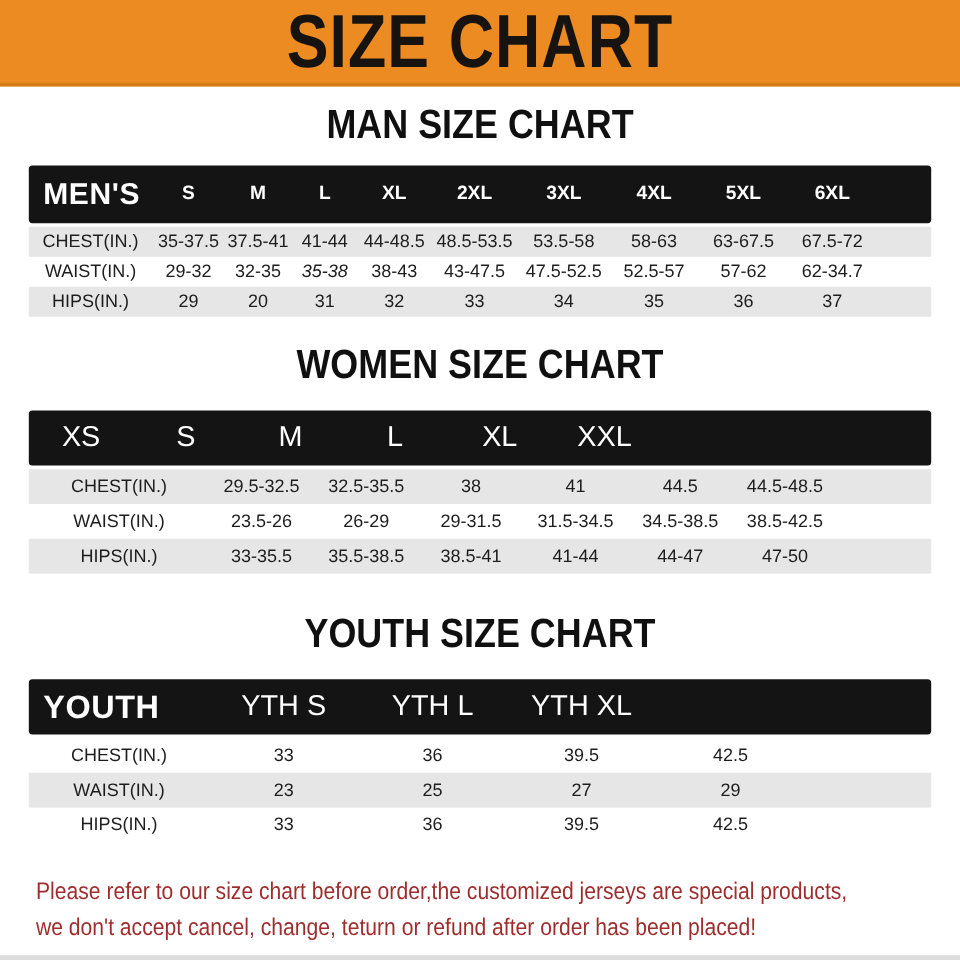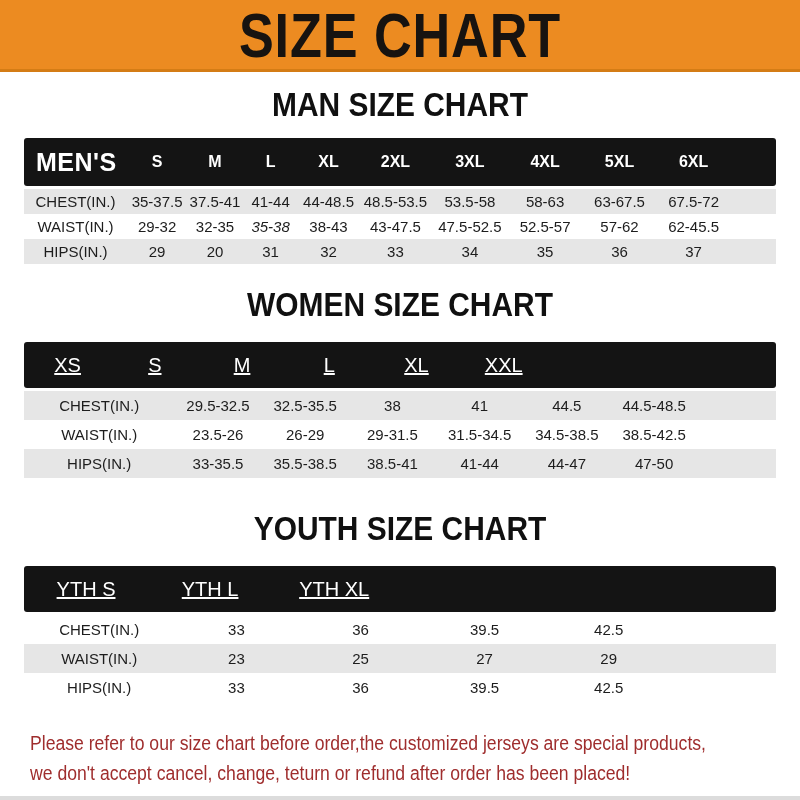--- a/index.html
+++ b/index.html
@@ -55,21 +55,21 @@
   .drow.shade { background: #E6E6E6; }
   .rlabel, .dval { font-size: 15px; }
 
   .table-men  .thead { height: 48px; }
   .table-men  .thead .tlabel { font-size: 25px; }
   .table-men  .thead .tcol  { font-size: 16px; font-weight: bold; }
   .table-men  .drow  { height: 25px; }
 
   .table-women .thead, .table-youth .thead { height: 46px; }
   .table-women .thead .tlabel, .table-youth .thead .tlabel { font-size: 27px; }
-  .table-women .thead .tcol,  .table-youth .thead .tcol  { font-size: 20px; text-decoration: underline; }
+  .table-women .thead .tcol,  .table-youth .thead .tcol  { font-size: 24px; }
   .table-women .drow, .table-youth .drow { height: 29px; }
 
   
   .note { margin-top: 26px; padding-left: 30px; }
   .note p {
     margin: 0;
     font-size: 20px; line-height: 30px;
     color: #9F2D2D;
     transform: scaleX(0.88);
     transform-origin: left center;
@@ -120,21 +120,21 @@
       <div class="trow drow">
         <span class="cell rlabel" style="width: 13.7%;">WAIST(IN.)</span>
         <span class="cell dval" style="width: 8%;">29-32</span>
         <span class="cell dval" style="width: 7.4%;">32-35</span>
         <span class="cell dval" style="width: 7.4%; font-style: italic;">35-38</span>
         <span class="cell dval" style="width: 8%;">38-43</span>
         <span class="cell dval" style="width: 9.8%;">43-47.5</span>
         <span class="cell dval" style="width: 10%;">47.5-52.5</span>
         <span class="cell dval" style="width: 10%;">52.5-57</span>
         <span class="cell dval" style="width: 9.8%;">57-62</span>
-        <span class="cell dval" style="width: 9.9%;">62-45.5</span>
+        <span class="cell dval" style="width: 9.9%;">62-34.7</span>
         <span class="cell tfiller" style="width: 6%;"></span>
       </div>
       <div class="trow drow shade">
         <span class="cell rlabel" style="width: 13.7%;">HIPS(IN.)</span>
         <span class="cell dval" style="width: 8%;">29</span>
         <span class="cell dval" style="width: 7.4%;">20</span>
         <span class="cell dval" style="width: 7.4%;">31</span>
         <span class="cell dval" style="width: 8%;">32</span>
         <span class="cell dval" style="width: 9.8%;">33</span>
         <span class="cell dval" style="width: 10%;">34</span>
@@ -188,20 +188,21 @@
         <span class="cell dval" style="width: 11.6%;">47-50</span>
         <span class="cell tfiller" style="width: 10.4%;"></span>
       </div>
     </div>
 </section>
 
 <section class="sec-youth">
   <h2 class="section-heading">YOUTH SIZE CHART</h2>
   <div class="size-table table-youth">
       <div class="trow thead">
+        <span class="cell tlabel" style="width: 20%;">YOUTH</span>
         <span class="cell tcol" style="width: 16.5%;">YTH S</span>
         <span class="cell tcol" style="width: 16.5%;">YTH L</span>
         <span class="cell tcol" style="width: 16.5%;">YTH XL</span>
         <span class="cell tfiller" style="width: 14%;"></span>
       </div>
       <div class="trow drow">
         <span class="cell rlabel" style="width: 20%;">CHEST(IN.)</span>
         <span class="cell dval" style="width: 16.5%;">33</span>
         <span class="cell dval" style="width: 16.5%;">36</span>
         <span class="cell dval" style="width: 16.5%;">39.5</span>

